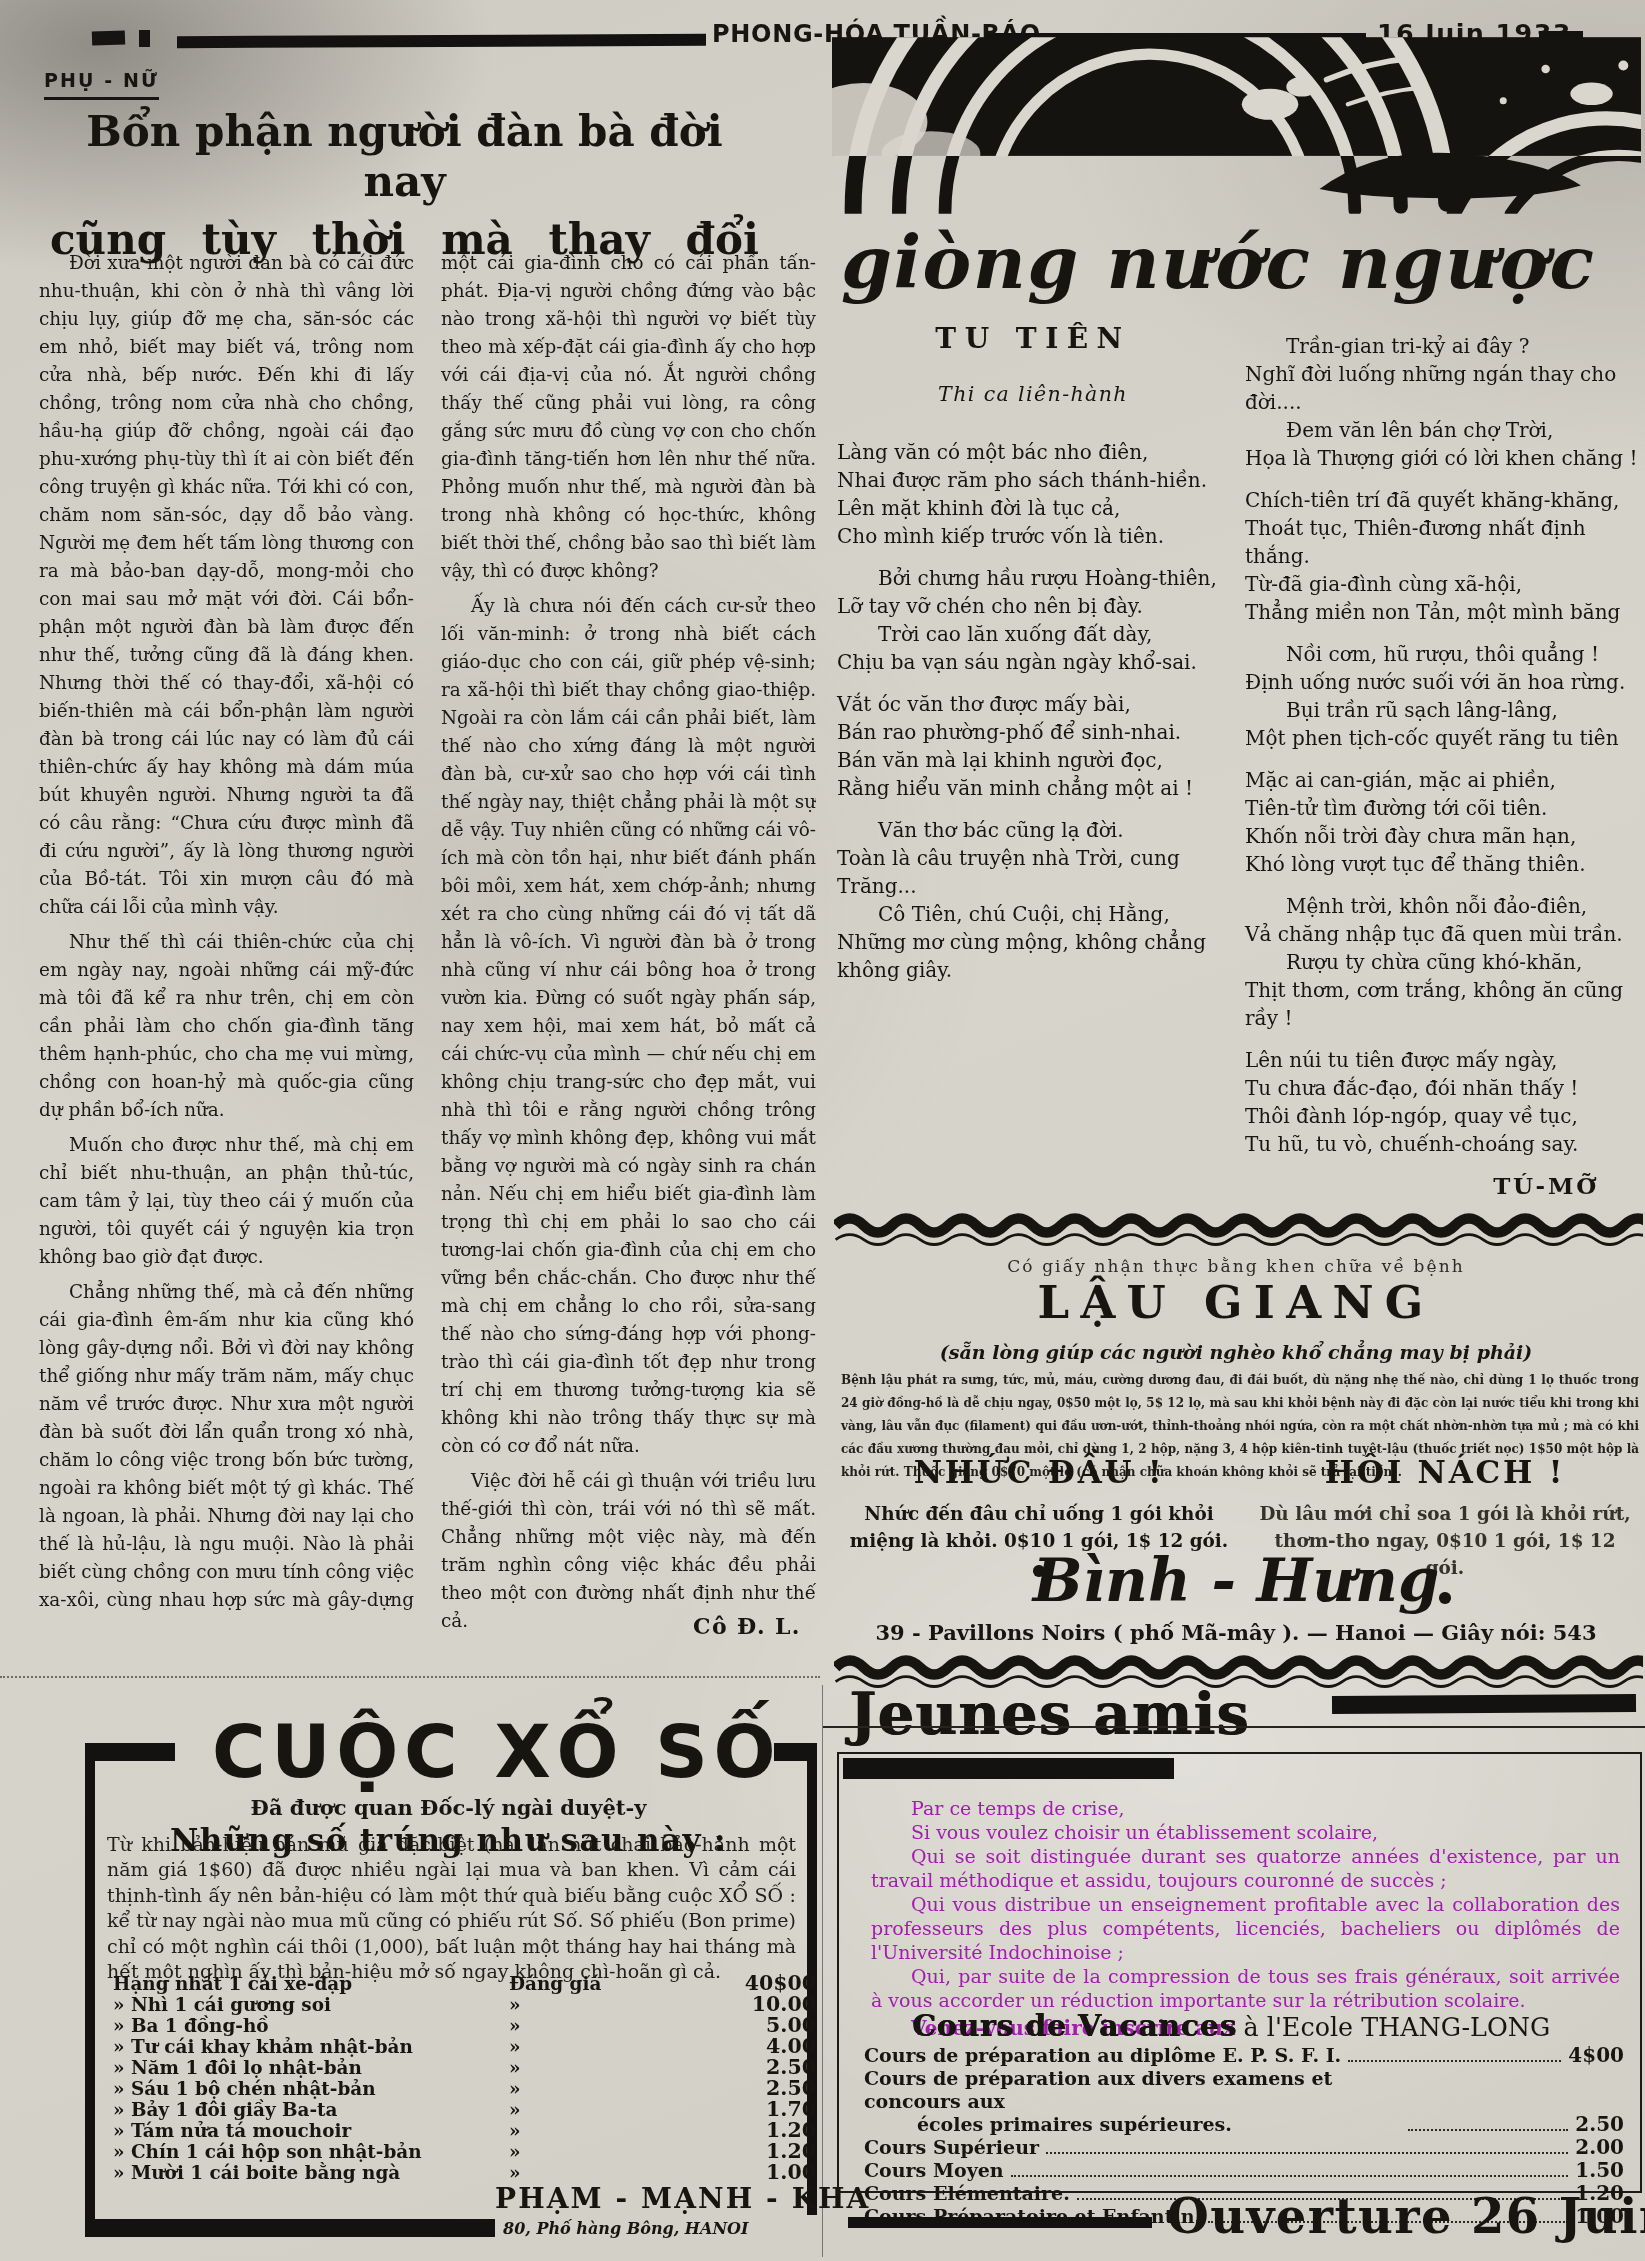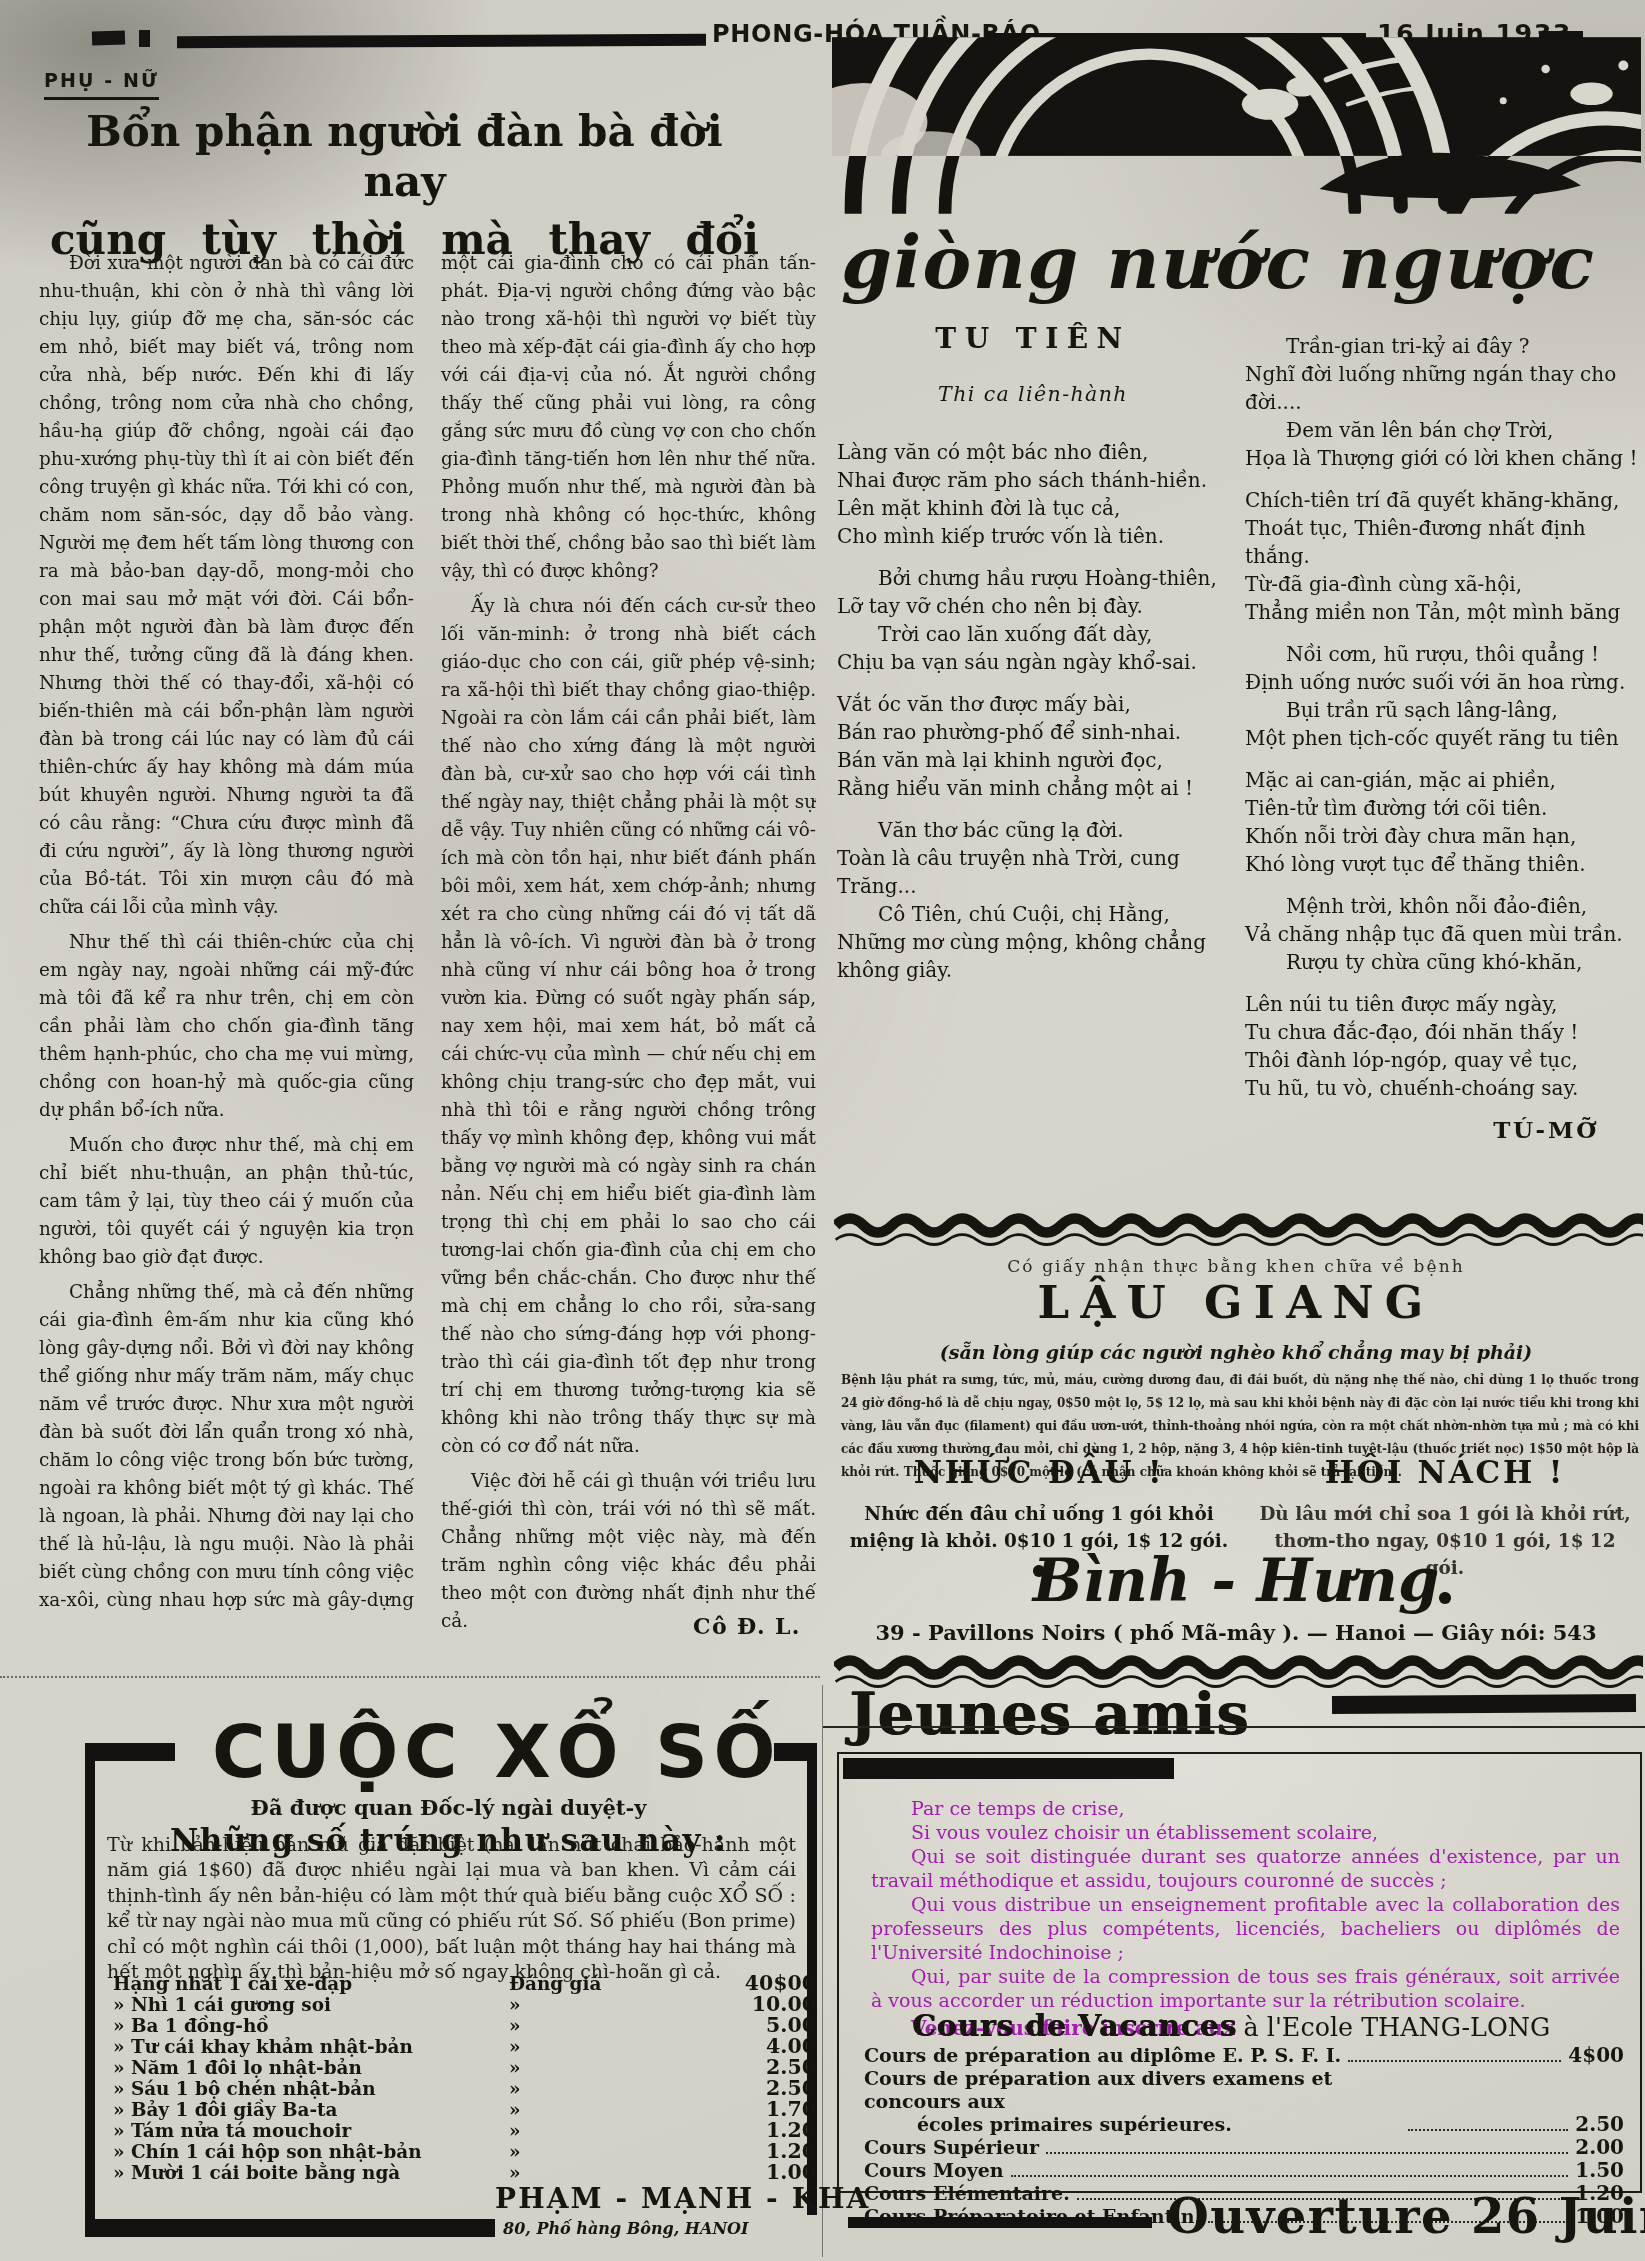--- a/index.html
+++ b/index.html
@@ -204,20 +204,21 @@
   <div class="stanza">
     <p>Mặc ai can-gián, mặc ai phiền,</p>
     <p>Tiên-tử tìm đường tới cõi tiên.</p>
     <p>Khốn nỗi trời đày chưa mãn hạn,</p>
     <p>Khó lòng vượt tục để thăng thiên.</p>
   </div>
   <div class="stanza lucbat">
     <p>Mệnh trời, khôn nỗi đảo-điên,</p>
     <p>Vả chăng nhập tục đã quen mùi trần.</p>
     <p>Rượu ty chừa cũng khó-khăn,</p>
+    <p>Thịt thơm, cơm trắng, không ăn cũng rầy !</p>
   </div>
   <div class="stanza">
     <p>Lên núi tu tiên được mấy ngày,</p>
     <p>Tu chưa đắc-đạo, đói nhăn thấy !</p>
     <p>Thôi đành lóp-ngóp, quay về tục,</p>
     <p>Tu hũ, tu vò, chuếnh-choáng say.</p>
   </div>
   <div class="poem-sig" style="padding-right:42px;">TÚ-MỠ</div>
 </div>
 

